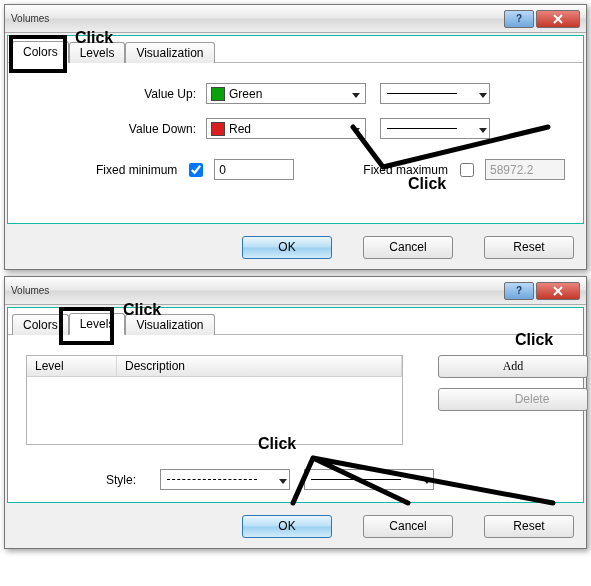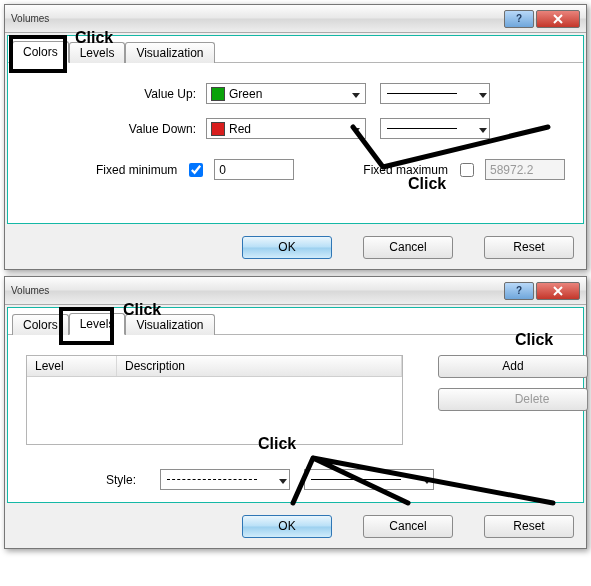--- a/index.html
+++ b/index.html
@@ -314,21 +314,21 @@
     <div class="tab-content">
 
       <div class="lvl-wrap">
         <div class="lvl-table">
           <div class="lvl-header">
             <div class="col col-level">Level</div>
             <div class="col col-desc">Description</div>
           </div>
         </div>
         <div class="lvl-btns">
-          <div class="btn" style="width:100%;"><span>Add</span></div>
+          <div class="btn" style="width:100%;font-family:Liberation Serif, serif;"><span>Add</span></div>
           <div class="btn disabled" style="width:100%;"><span>Delete</span></div>
         </div>
       </div>
 
       <div class="style-row">
         <div class="lbl2">Style:</div>
         <div class="line-combo" style="width:130px;">
           <span class="linewrap">
               <span class="line-dashed" style="width:90px;"></span>
             </span>

